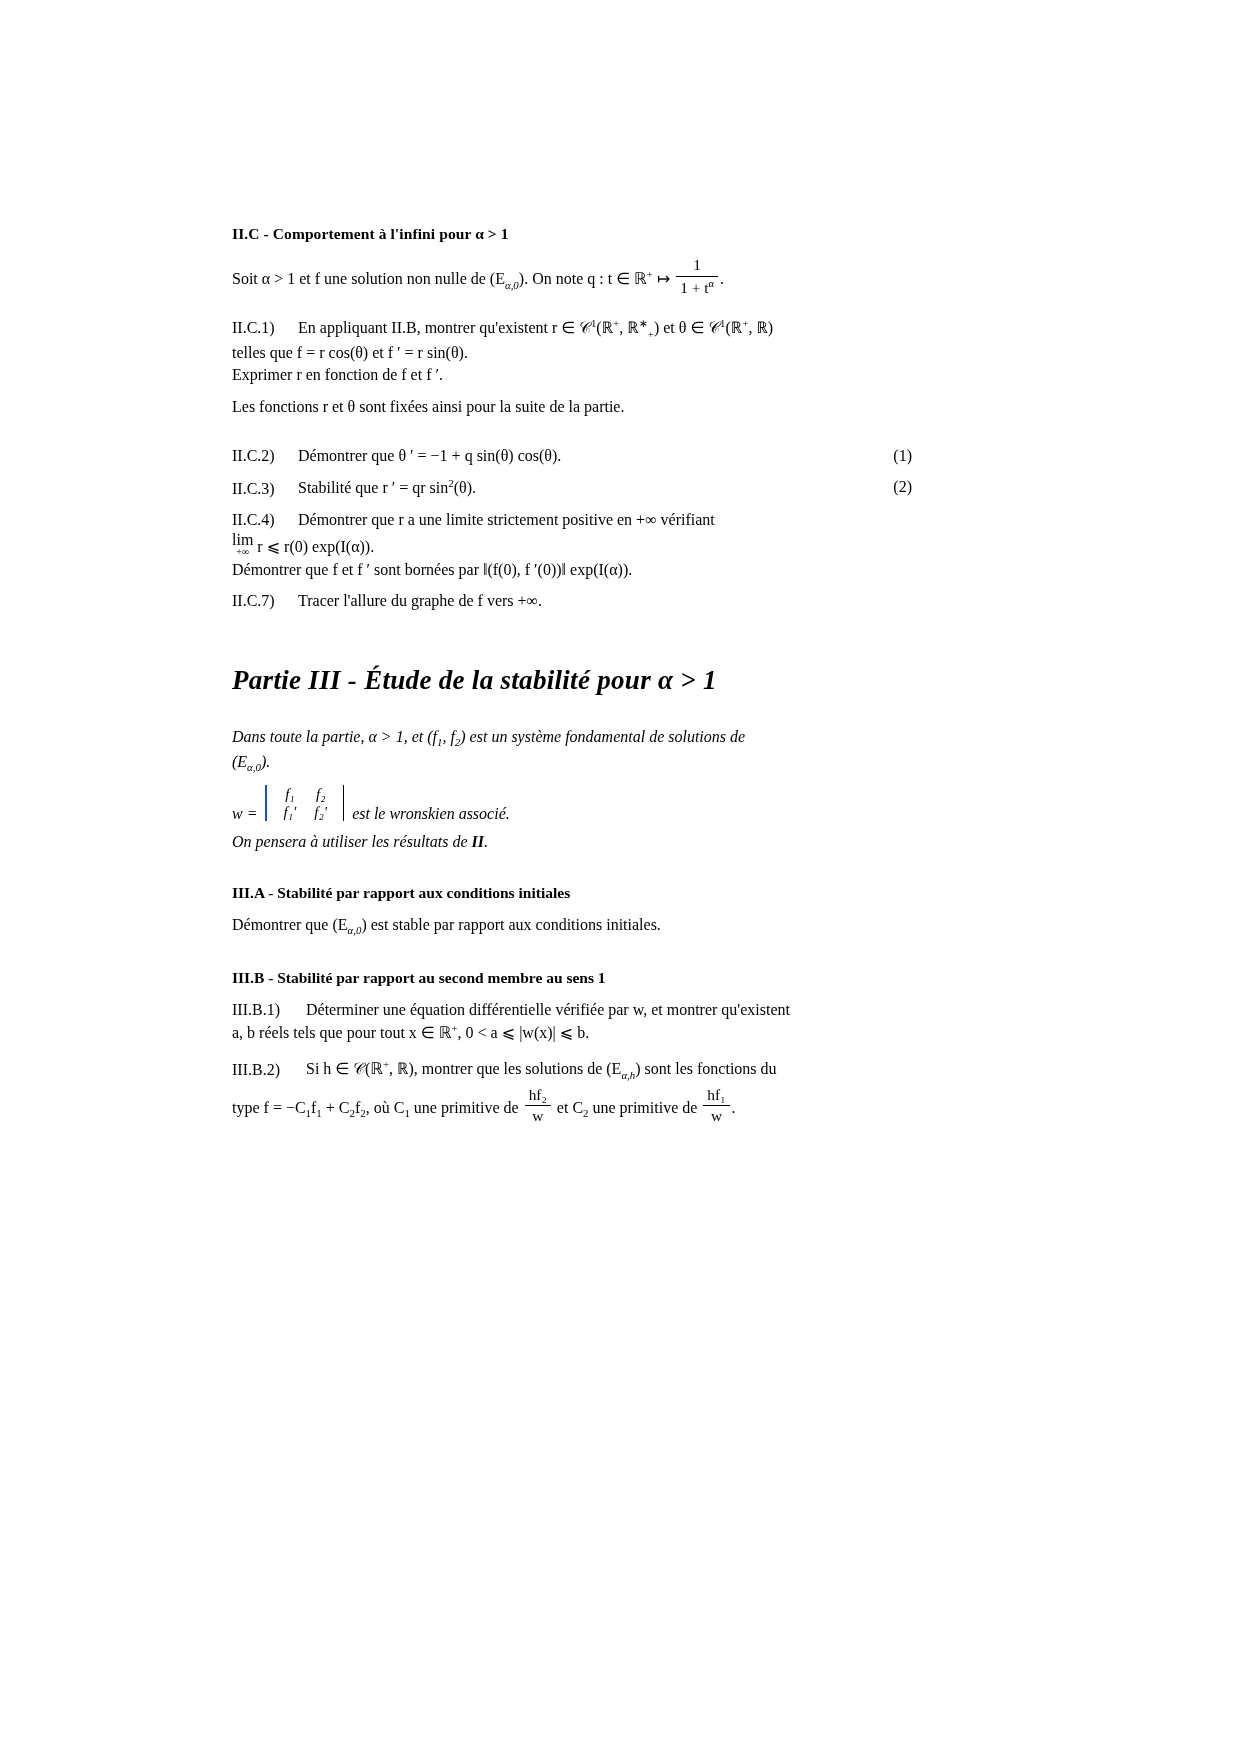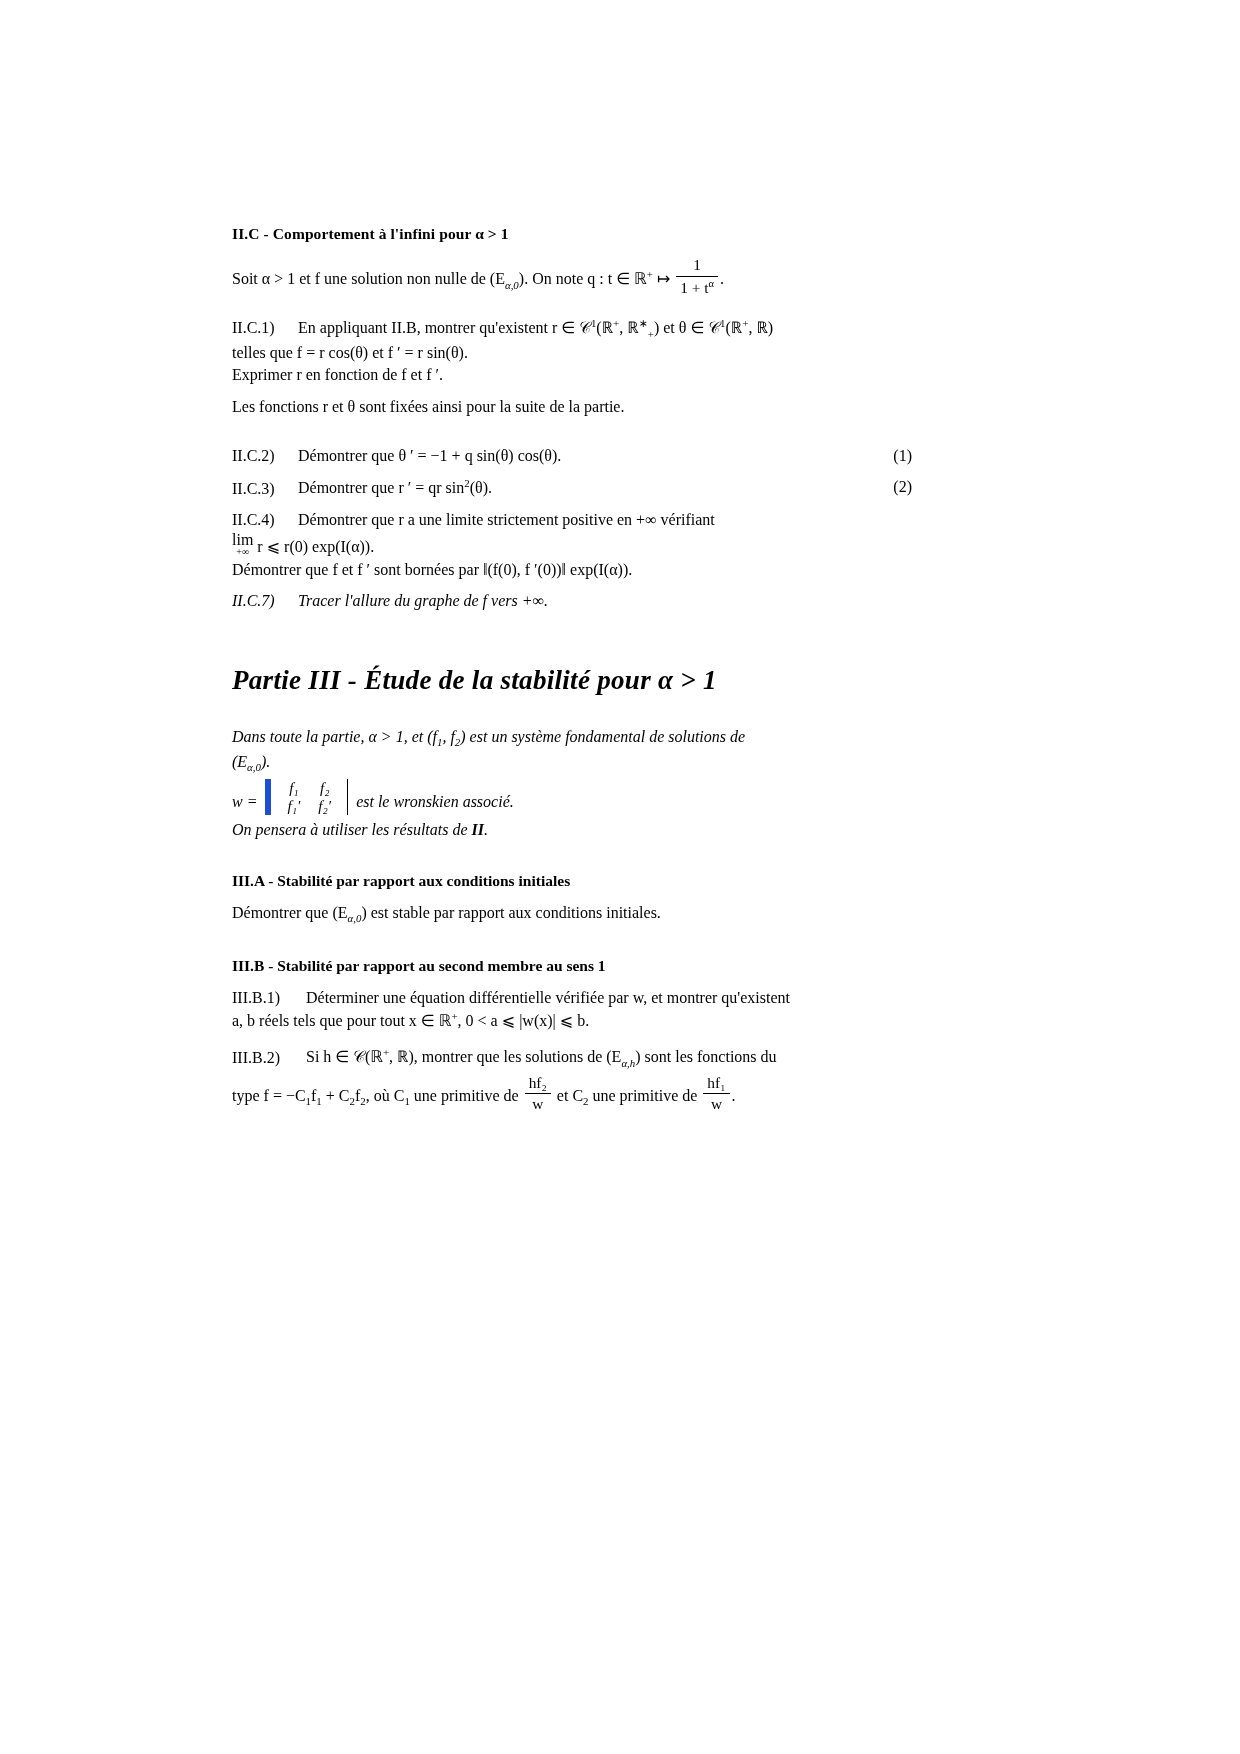--- a/index.html
+++ b/index.html
@@ -109,23 +109,23 @@
   }
   .matrixline {
     font-style: italic;
     font-size: 16px;
     line-height: 1.42;
     margin: 2px 0 2px 0;
   }
   .det {
     display: inline-block;
     vertical-align: -0.62em;
-    margin: 2px 4px;
+    margin: 8px 4px;
     padding: 0 7px;
-    border-left: 6px solid #1d4ed8;
+    border-left: 2px solid #1d4ed8;
     border-right: 1px solid #000;
   }
   .det table { border-collapse: collapse; }
   .det td {
     padding: 0 9px;
     font-style: italic;
     font-size: 0.95em;
     line-height: 1.18;
     text-align: center;
   }
@@ -166,38 +166,38 @@
       <span>Les fonctions r et θ sont fixées ainsi pour la suite de la partie.</span>
     </p>
 
     <div class="item">
       <span class="eqnum">(1)</span>
       <span class="tag">II.C.2)</span><span>Démontrer que θ ′ = −1 + q sin(θ) cos(θ).</span>
     </div>
 
     <div class="item">
       <span class="eqnum">(2)</span>
-      <span class="tag">II.C.3)</span><span>Démontrer que r ′ = qr sin</span><sup class="sp">2</sup><span>(θ).</span>
+      <span class="tag">II.C.3)</span><span>Stabilité que r ′ = qr sin</span><sup class="sp">2</sup><span>(θ).</span>
     </div>
 
     <div class="item">
       <span class="tag">II.C.4)</span><span>Démontrer que r a une limite strictement positive en +∞ vérifiant</span>
       <br>
       <span class="limop">
         <span class="lim-main">lim</span>
         <span class="lim-sub">+∞</span>
       </span>
       <span>r ⩽ r(0) exp(I(α)).</span>
       <br>
       <span>Démontrer que f et f ′ sont bornées par ‖(f(0), f ′(0))‖ exp(I(α)).</span>
     </div>
 
 
 
-    <div class="item" style="font-style:italic;">
+    <div class="item" style="">
       <span class="tag">II.C.7)</span><span>Tracer l'allure du graphe de f vers +∞.</span>
     </div>
 
     <h1 class="parttitle">Partie III - Étude de la stabilité pour α &gt; 1</h1>
 
     <p class="ital-block">
       <span>Dans toute la partie, α &gt; 1, et (f</span><sub class="sb">1</sub><span>, f</span><sub class="sb">2</sub><span>) est un système fondamental de solutions de</span>
       <br>
       <span>(E</span><sub class="sb">α,0</sub><span>).</span>
     </p>

